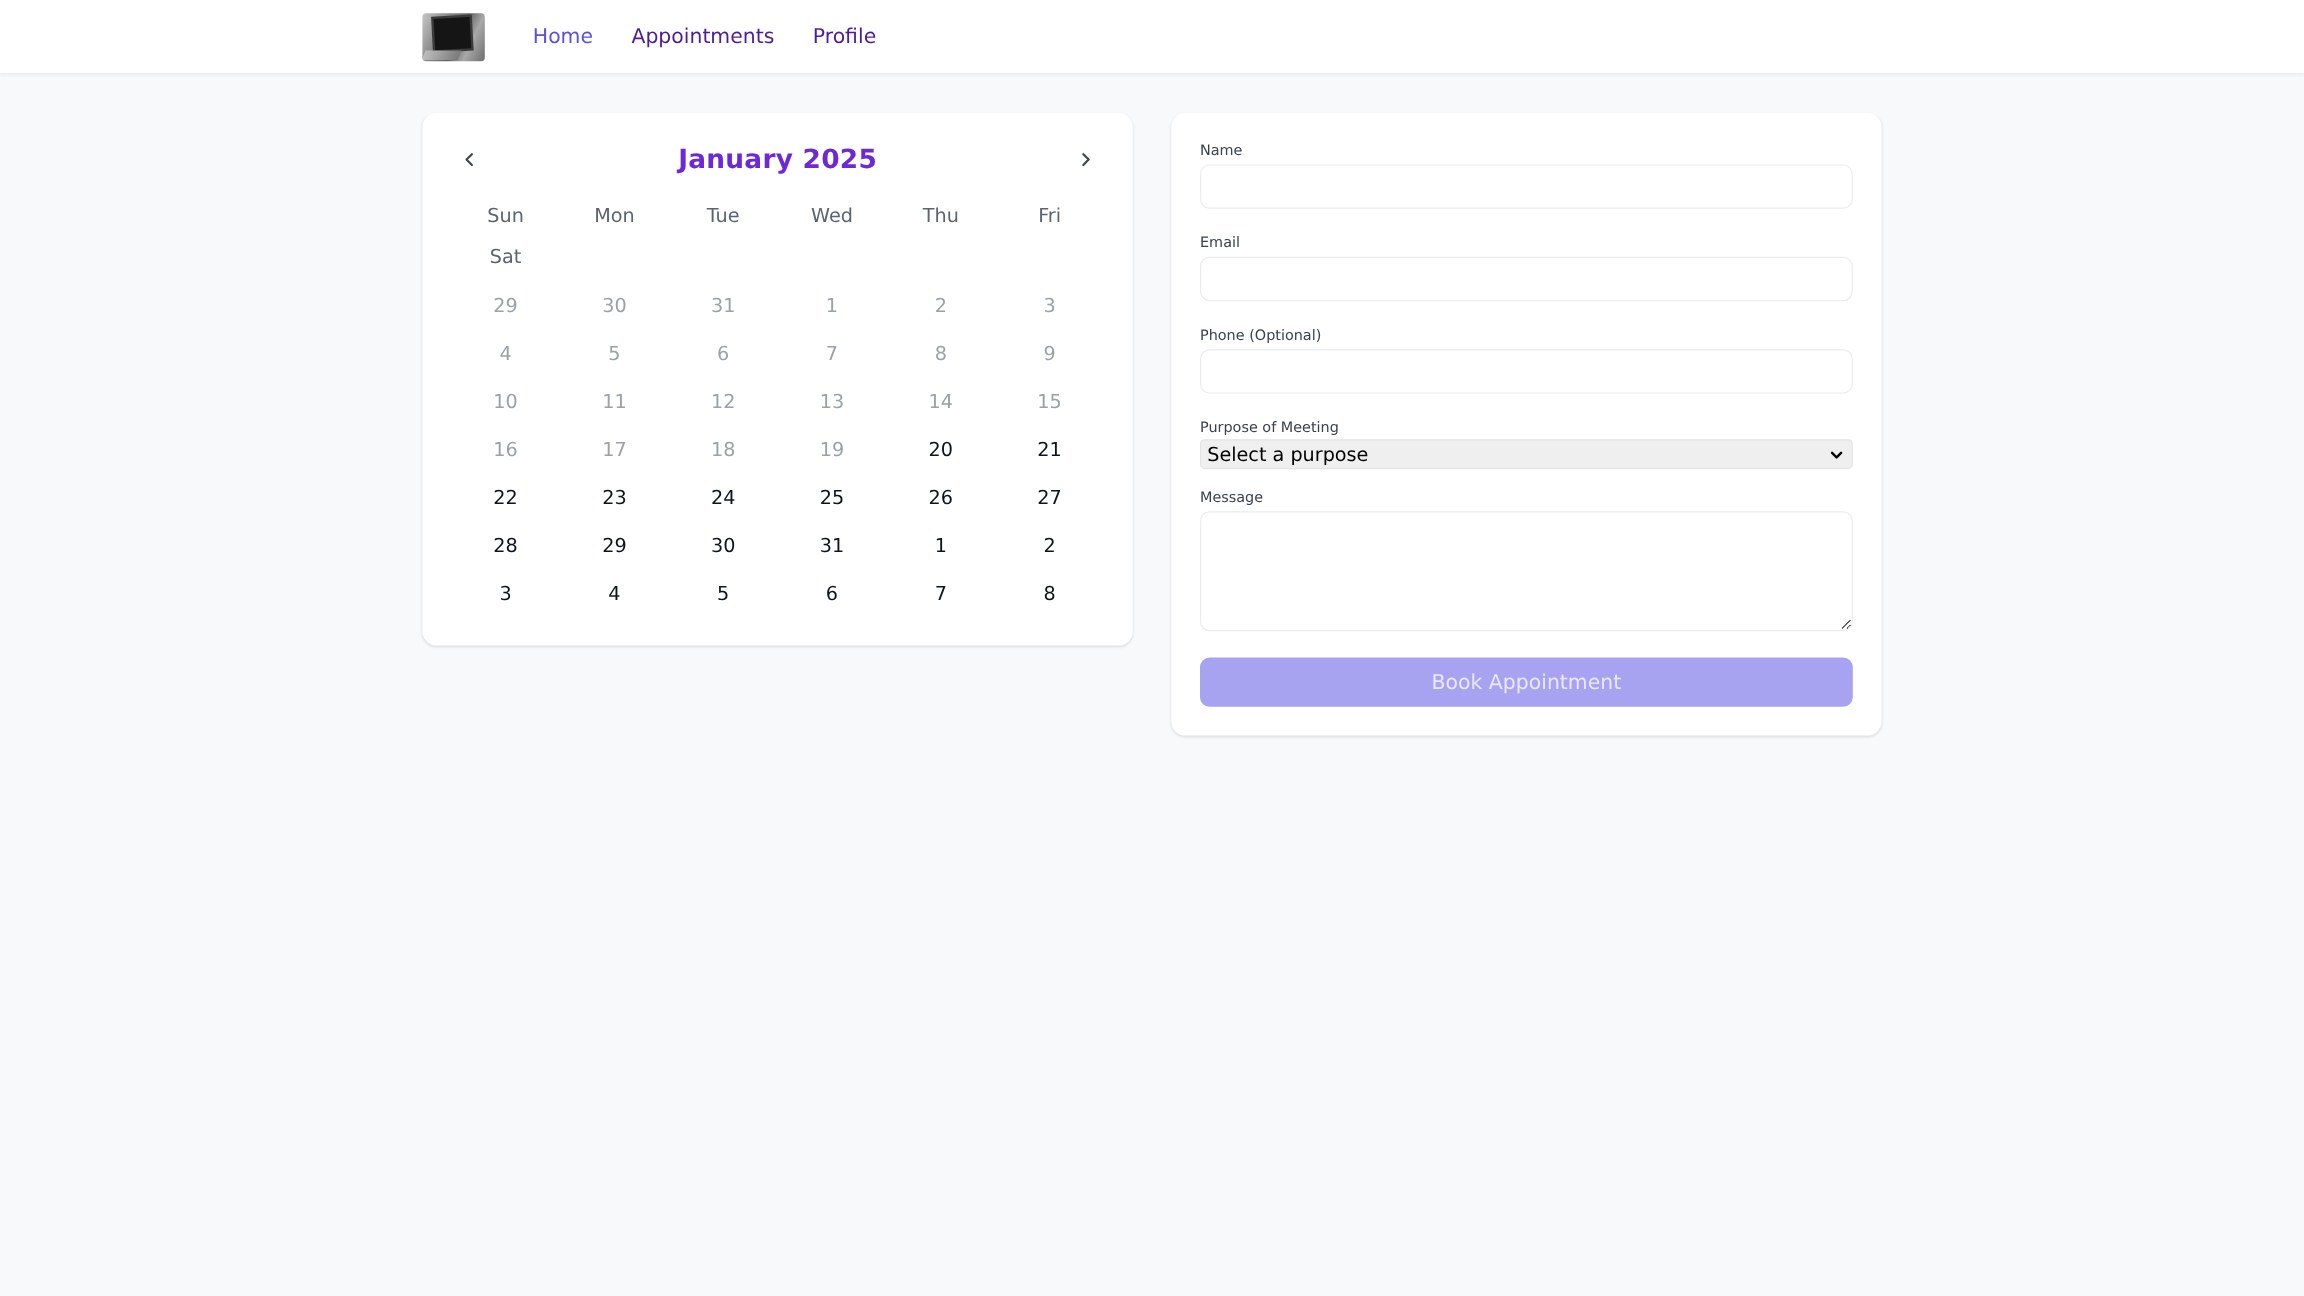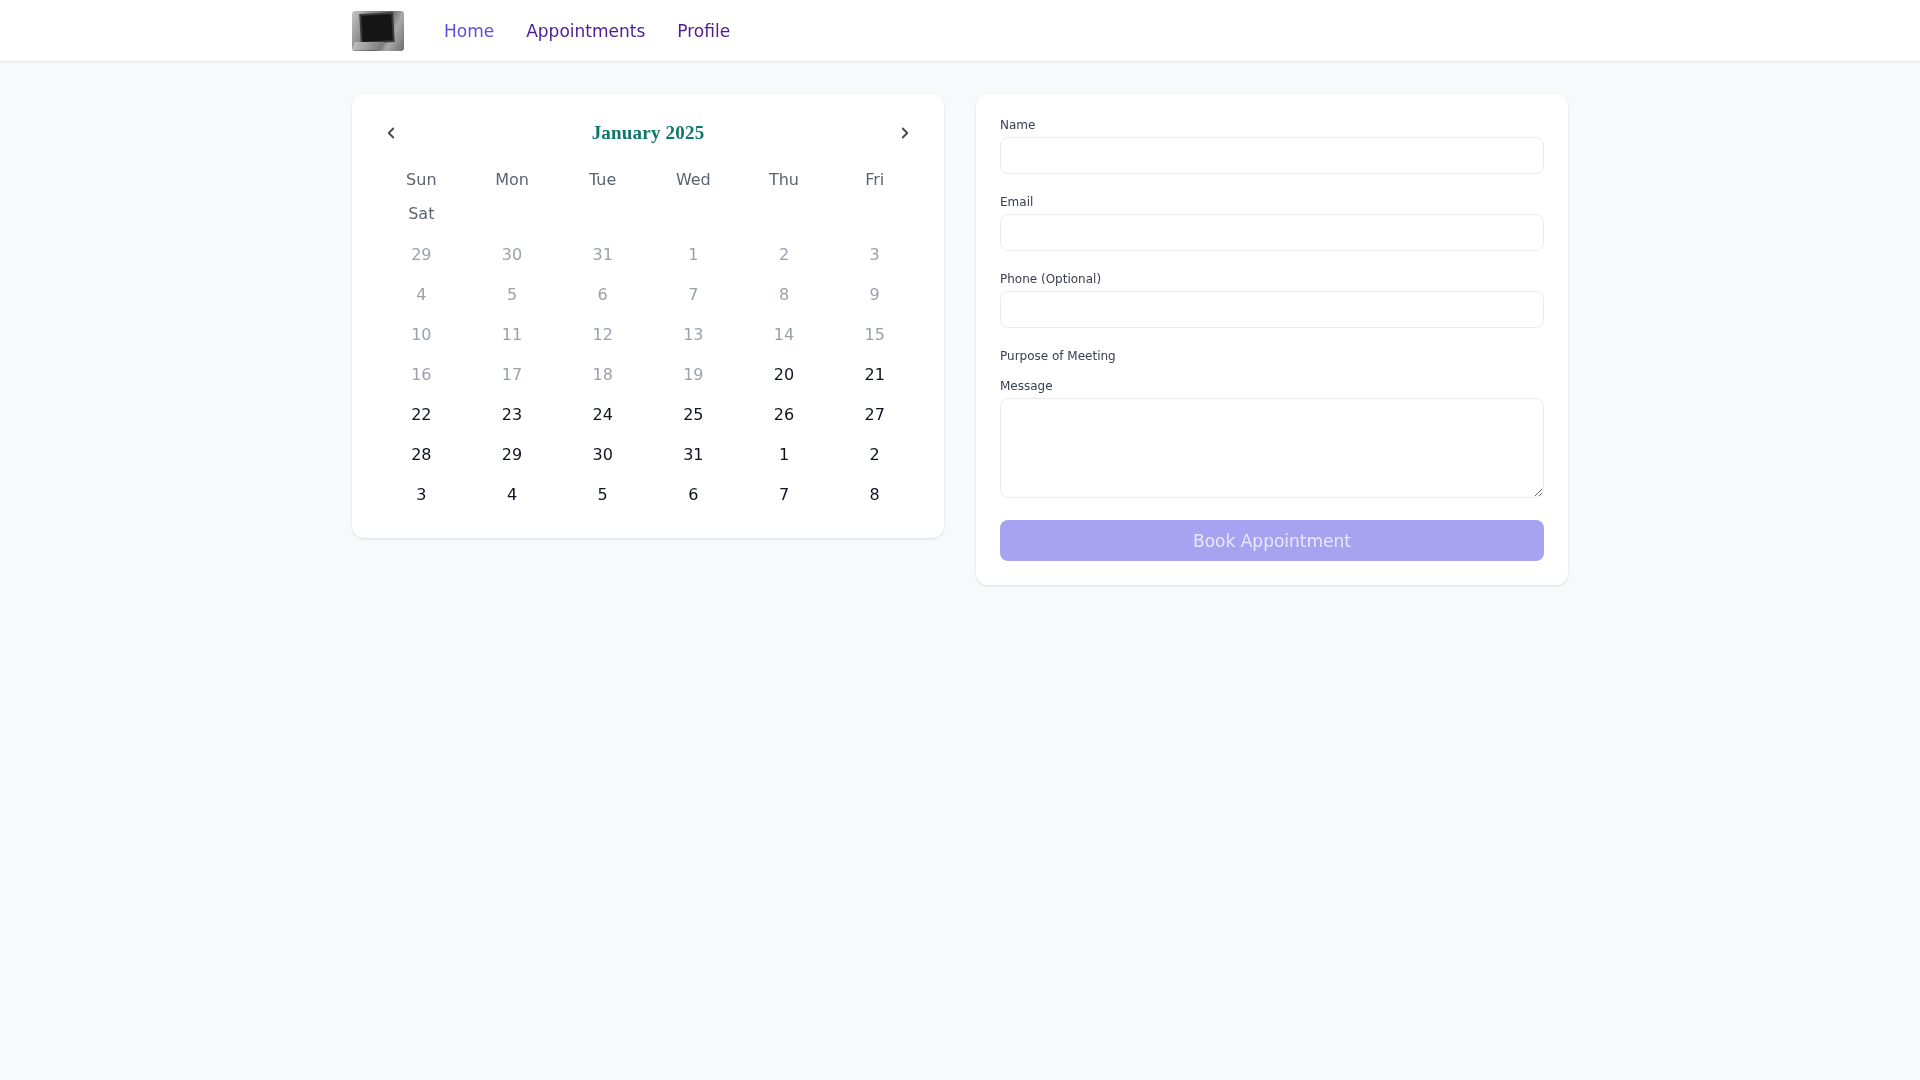--- a/index.html
+++ b/index.html
@@ -45,21 +45,21 @@
     box-shadow:0 1px 3px rgba(16,24,40,.08), 0 1px 2px rgba(16,24,40,.05);
   }
 
   
   .cal-header { display:flex; align-items:center; justify-content:space-between; height:30px; }
   .cal-nav-btn {
     width:30px; height:30px; background:none; border:none; cursor:pointer;
     display:flex; align-items:center; justify-content:center; color:#3f4754; padding:0;
   }
   .cal-nav-btn svg { display:block; }
-  .cal-title { font-size:19px; font-weight:700; color:#0f766e; letter-spacing:.2px;font-family:Liberation Serif, serif; }
+  .cal-title { font-size:22px; font-weight:700; color:#6d28d9; letter-spacing:.2px; }
   .cal-grid { display:grid; grid-template-columns:repeat(6,1fr); margin-top:14px; }
   .cal-grid.days { margin-top:4px; }
   .dow {
     height:34px; display:flex; align-items:center; justify-content:center;
     font-size:16px; color:#5b6472;
   }
   .day {
     height:40px; display:flex; align-items:center; justify-content:center;
     font-size:16px; color:#0d1320; cursor:pointer; border-radius:8px;
   }
@@ -194,20 +194,30 @@
       <div class="field-group">
         <label class="field-label">Email</label>
         <input type="text" class="text-input" value="" style="">
       </div>
       <div class="field-group">
         <label class="field-label">Phone (Optional)</label>
         <input type="text" class="text-input" value="" style="">
       </div>
       <div class="field-group tight">
         <label class="field-label" style="margin-bottom:3px;">Purpose of Meeting</label>
+        <div class="select-wrap">
+          <select class="purpose-select">
+            <option>Select a purpose</option>
+          </select>
+          <span class="select-chevron">
+            <svg width="13" height="13" viewBox="0 0 24 24" fill="none" stroke="currentColor" stroke-width="3.6" stroke-linecap="round" stroke-linejoin="round">
+                <polyline points="5 9 12 16 19 9"></polyline>
+              </svg>
+          </span>
+        </div>
       </div>
       <div>
         <label class="field-label">Message</label>
         <textarea class="message-area" style=""></textarea>
       </div>
       <button type="button" class="submit-btn">Book Appointment</button>
     </form>
   </section>
 
 </main>

